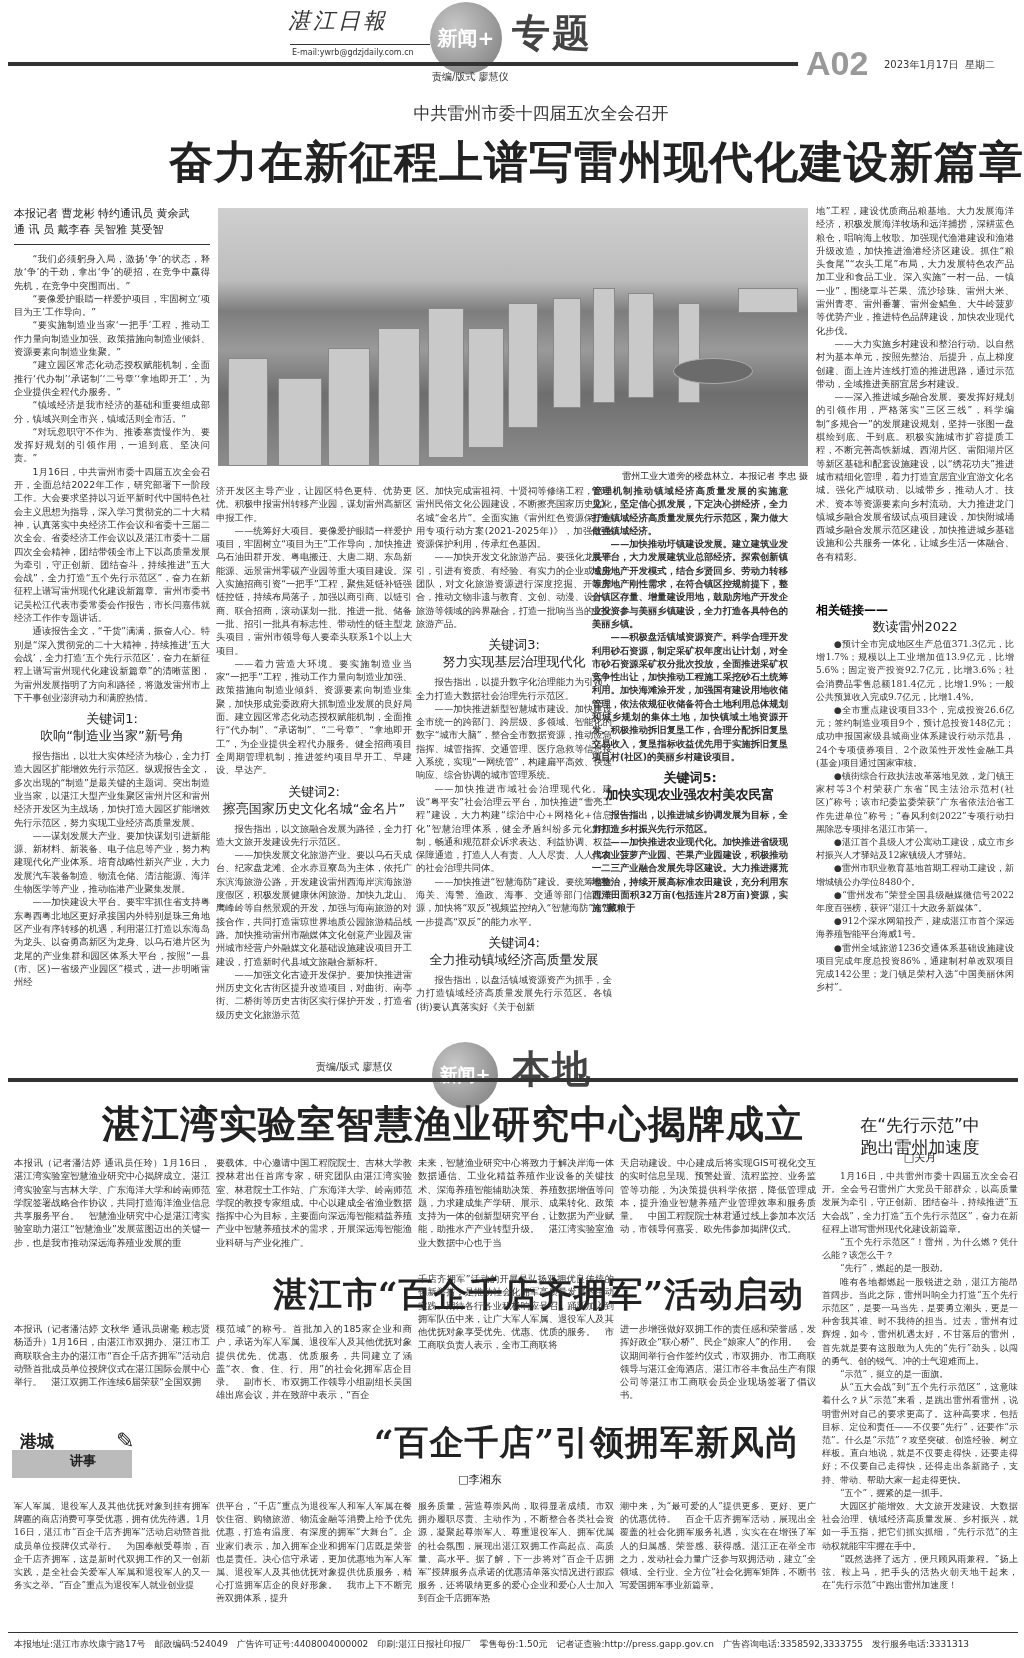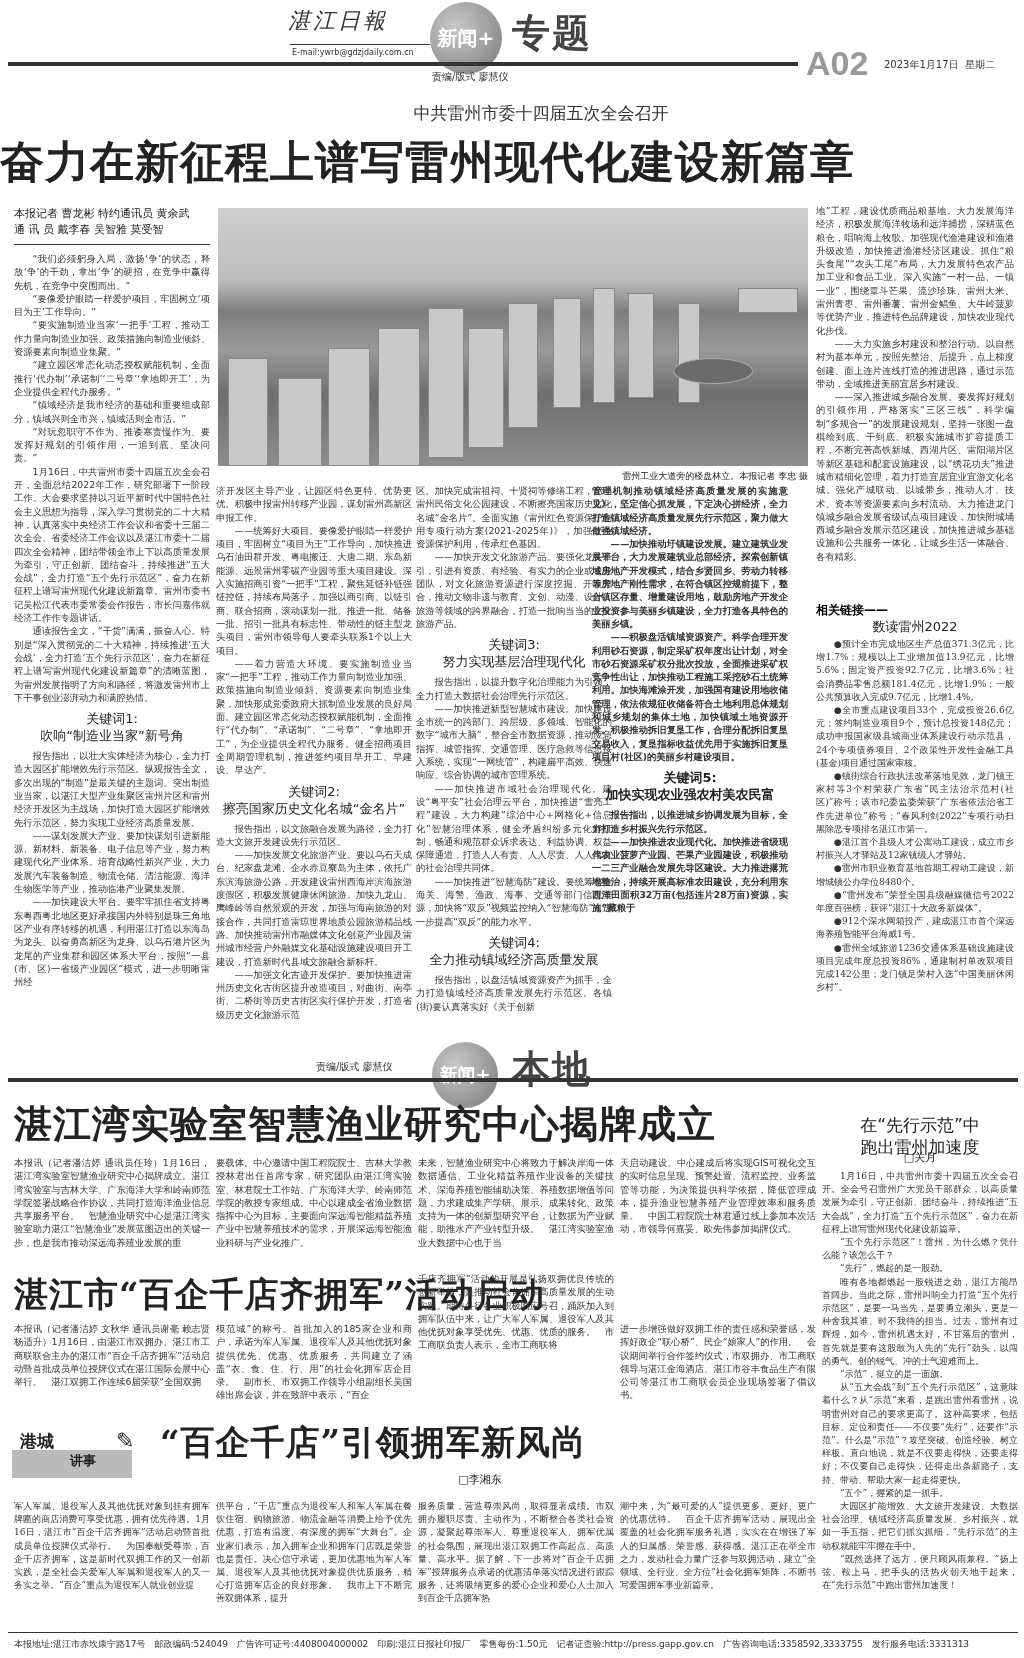--- a/index.html
+++ b/index.html
@@ -8,21 +8,21 @@
   .masthead-logo { left: 288px; top: 6px; font-family: "DejaVu Serif", serif; font-size: 22px; letter-spacing: 3px; color: #333; font-style: italic; }
   .masthead-email { left: 292px; top: 48px; font-size: 8px; color: #333; }
   .masthead-line-sm { left: 290px; top: 44px; width: 140px; height: 1px; background: #333; }
   .badge { width: 72px; height: 72px; border-radius: 50%; background: radial-gradient(circle at 35% 35%, #c8c8c8, #7a7a7a); color: #fff; font-size: 20px; font-weight: bold; display: flex; align-items: center; justify-content: center; }
   .section-title { font-size: 38px; color: #444; font-weight: bold; letter-spacing: 2px; }
   .rule-thick { height: 4px; background: #333; }
   .page-num { font-size: 34px; font-weight: bold; color: #999; font-family: "Liberation Sans", sans-serif; }
   .date { font-size: 10px; color: #333; }
   .editor { font-size: 10px; color: #333; }
   .kicker { font-size: 17px; color: #333; text-align: center; }
-  .headline { font-family: "DejaVu Serif", serif; font-weight: bold; color: #222; text-align: left; letter-spacing: 1px; }
+  .headline { font-family: "DejaVu Serif", serif; font-weight: bold; color: #222; text-align: right; letter-spacing: 1px; }
   .byline { font-size: 11px; color: #222; line-height: 16px; }
   .col { font-size: 9.3px; line-height: 13.3px; color: #333; text-align: justify; overflow: hidden; }
   .col p { text-indent: 2em; }
   .col .kw { text-align: center; font-size: 13px; line-height: 17px; margin: 6px 0 5px; color: #222; text-indent: 0; }
   .photo { background: linear-gradient(180deg, #cfcfcf 0%, #bdbdbd 28%, #7d7d7d 40%, #9a9a9a 55%, #6e6e6e 72%, #8d8d8d 100%); overflow: hidden; }
   .bldg { position: absolute; background: #c9c9c9; border: 1px solid #888; }
   .caption { font-size: 9px; color: #222; text-align: right; }
   .related { font-size: 12px; font-weight: bold; color: #000000; }
   .related-title { font-size: 13px; text-align: center; color: #222; }
   .serif-col { font-family: "DejaVu Serif", serif; font-size: 9px; line-height: 13.2px; color: #333; text-align: justify; }

